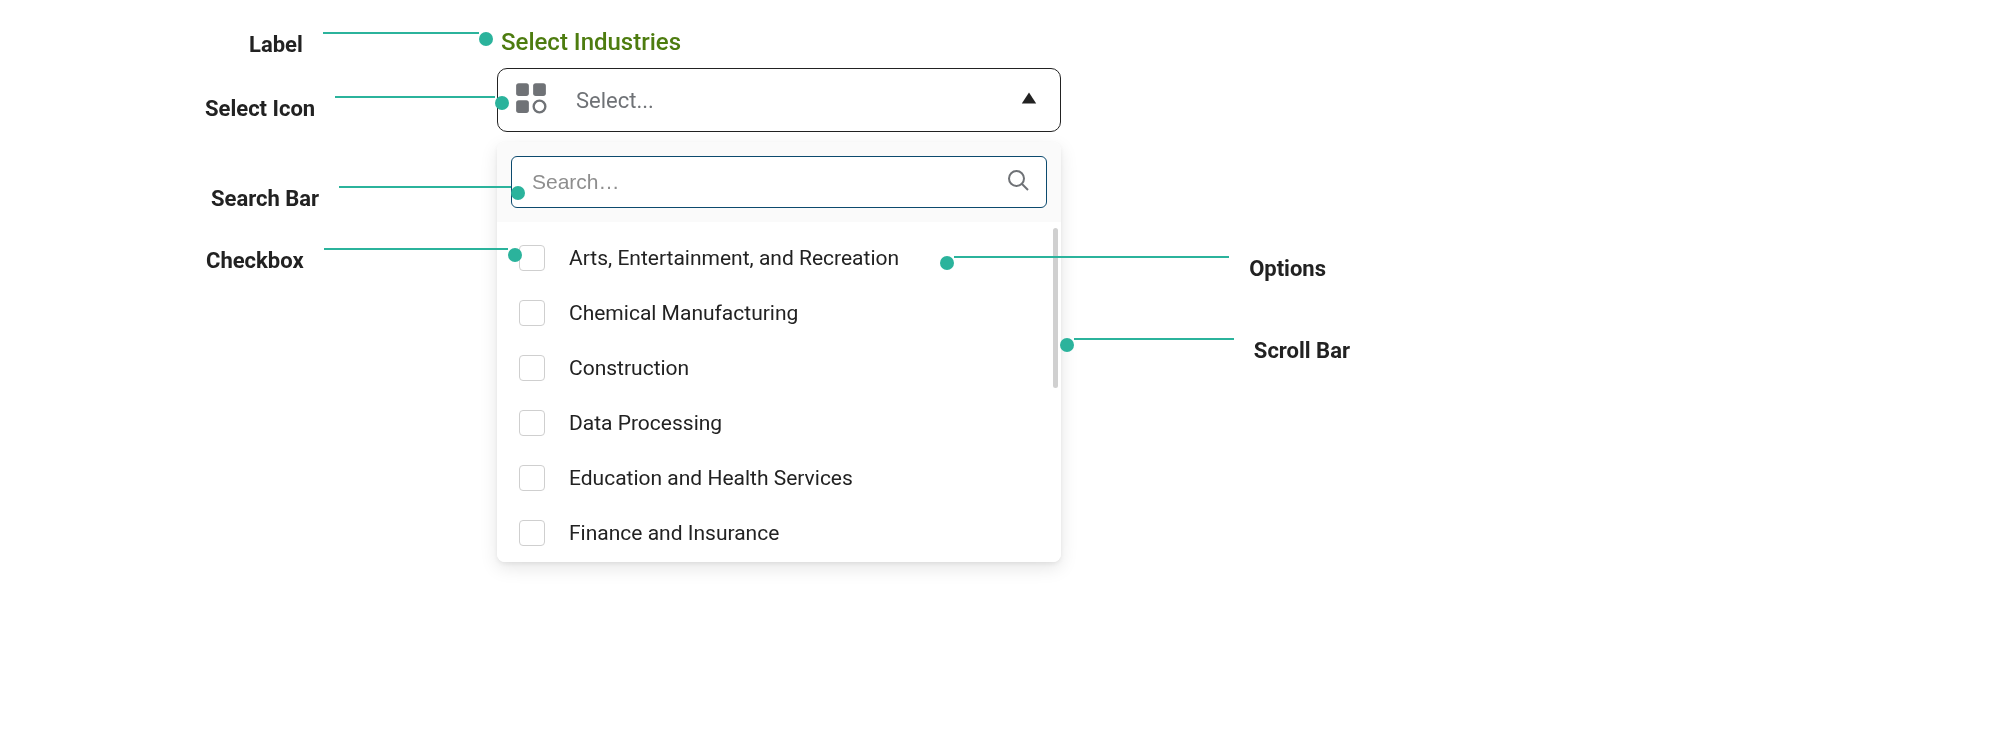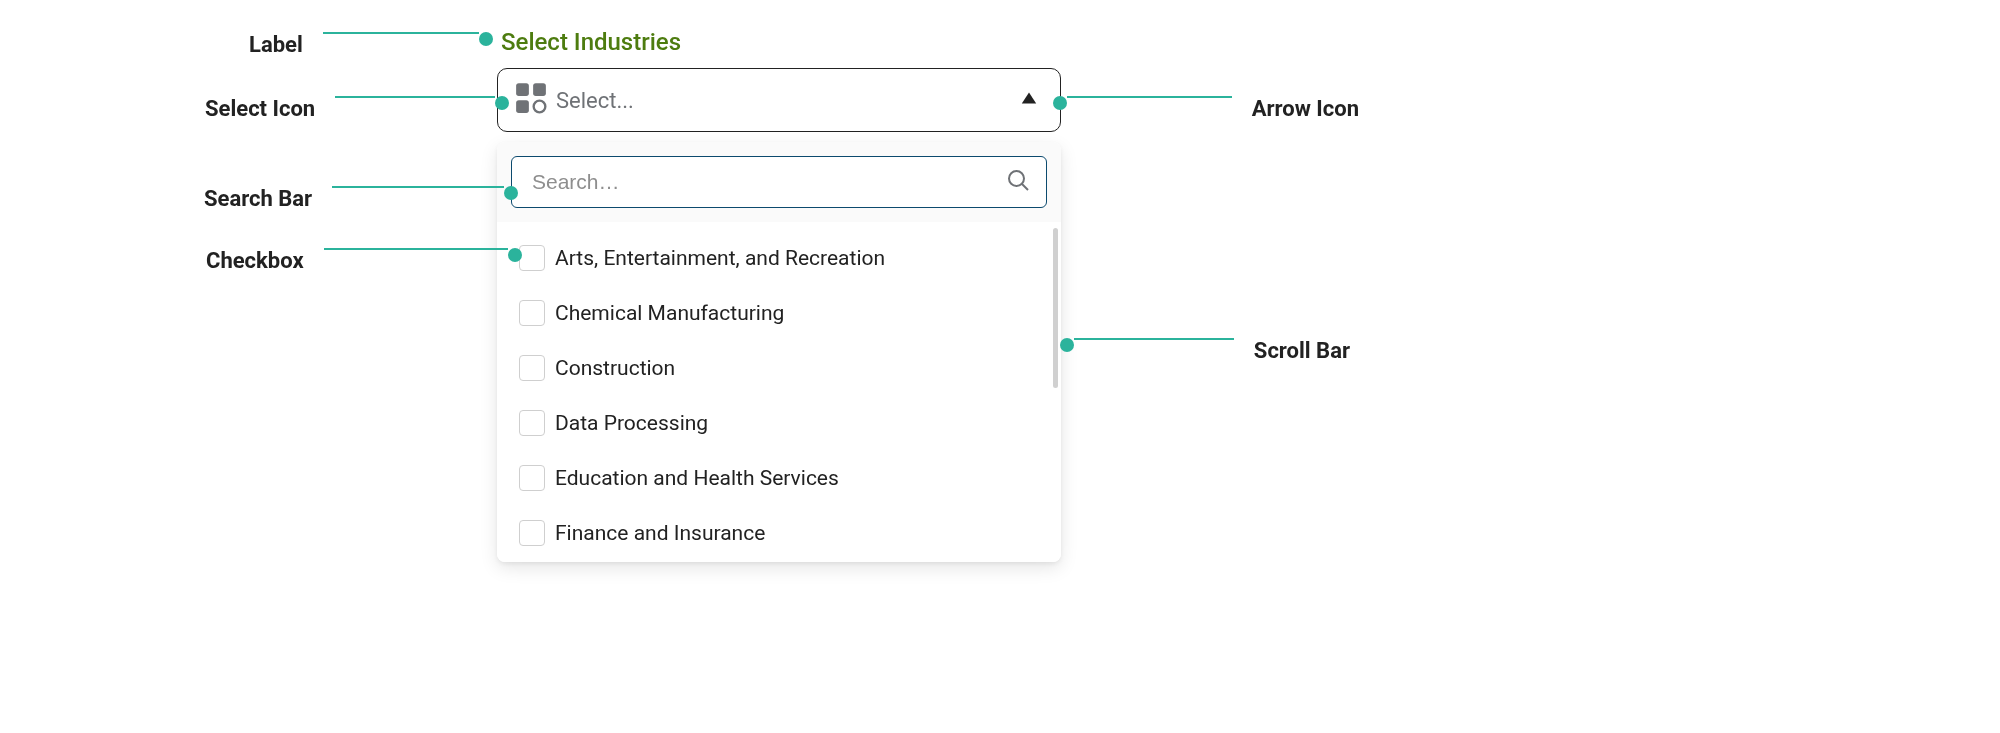--- a/index.html
+++ b/index.html
@@ -34,21 +34,21 @@
       padding-left: 4px;
     }
     .select-field {
       border: 1.5px solid #222;
       border-radius: 10px;
       height: 64px;
       display: flex;
       align-items: center;
       padding: 0 22px 0 16px;
       background: #fff;
-      gap: 8px;
+      gap: 28px;
     }
     .field-icon svg {
       width: 34px;
       height: 34px;
       fill: #6f7276;
     }
     .select-placeholder {
       flex: 1;
       color: #6f7276;
       font-size: 22px;
@@ -98,21 +98,21 @@
     .options-area {
       position: relative;
       padding: 8px 0 0 0;
       height: 340px;
       overflow: hidden;
       background: #fff;
     }
     .option-row {
       display: flex;
       align-items: center;
-      gap: 10px;
+      gap: 24px;
       padding: 8px 220px 8px 22px;
       height: 55px;
       text-align: center;
     }
     .option-checkbox {
       width: 26px;
       height: 26px;
       border: 1.5px solid #cfcfcf;
       border-radius: 4px;
       flex-shrink: 0;
@@ -233,38 +233,38 @@
     <span class="line"></span>
     <span class="dot"></span>
   </div>
 
   <div class="annotation left" style="left:205px; top:96px; width:304px;">
     <span class="annotation-label">Select Icon</span>
     <span class="line"></span>
     <span class="dot"></span>
   </div>
 
-  <div class="annotation left" style="left:204px; top:186px; width:314px;">
+  <div class="annotation left" style="left:211px; top:186px; width:314px;">
     <span class="annotation-label">Search Bar</span>
     <span class="line"></span>
     <span class="dot"></span>
   </div>
 
   <div class="annotation left" style="left:206px; top:248px; width:316px;">
     <span class="annotation-label">Checkbox</span>
     <span class="line"></span>
     <span class="dot"></span>
   </div>
 
-  <div class="annotation right" style="left:1053px; top:96px; width:306px;">
-    <span class="dot"></span>
-    <span class="line"></span>
-    <span class="annotation-label">Arrow Icon</span>
-  </div>
-
+
+  <div class="annotation right" style="left:940px; top:256px; width:386px;">
+    <span class="dot"></span>
+    <span class="line"></span>
+    <span class="annotation-label">Options</span>
+  </div>
 
   <div class="annotation right" style="left:1060px; top:338px; width:290px;">
     <span class="dot"></span>
     <span class="line"></span>
     <span class="annotation-label">Scroll Bar</span>
   </div>
 
 </div>
 
 </body></html>

